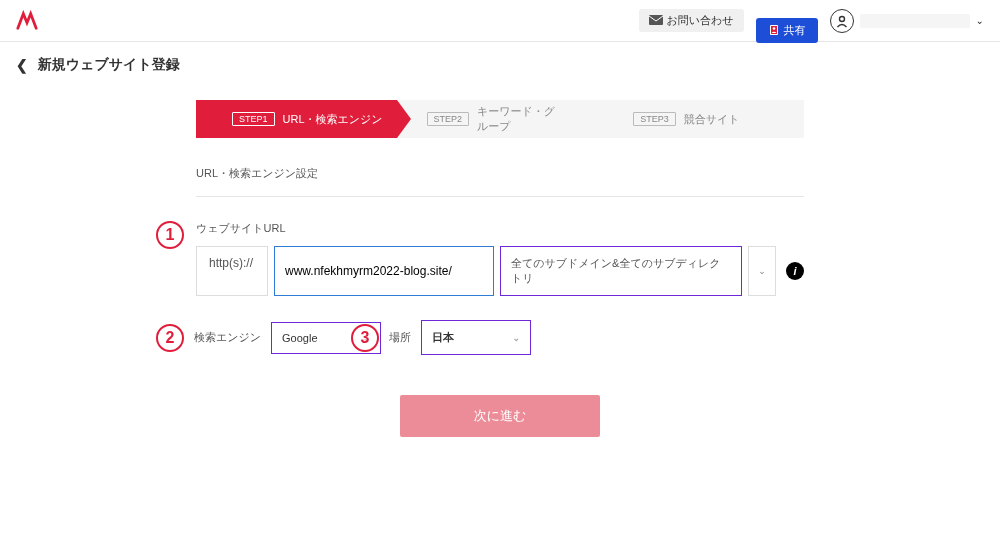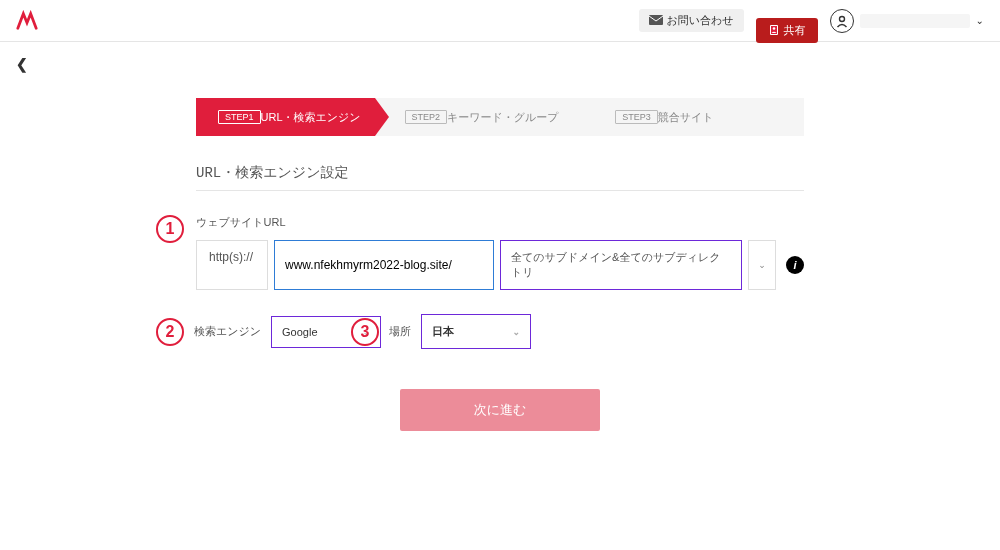--- a/index.html
+++ b/index.html
@@ -15,21 +15,21 @@
     }
     .logo { width: 22px; height: 22px; }
     .header-right { display: flex; align-items: center; gap: 12px; }
     .contact-btn {
       display: flex; align-items: center; gap: 4px;
       background: #f0f0f0; padding: 4px 10px; border-radius: 3px;
       font-size: 11px; cursor: pointer;
     }
     .share-btn {
       display: flex; align-items: center; gap: 4px;
-      background: #b91c1c; color: #fff; padding: 5px 12px; border-radius: 3px;
+      background: #1d4ed8; color: #fff; padding: 5px 12px; border-radius: 3px;
       font-size: 11px; cursor: pointer; margin-top: 20px;
     }
     .user-menu { display: flex; align-items: center; gap: 6px; cursor: pointer; }
     .avatar {
       width: 24px; height: 24px; border-radius: 50%; border: 1.5px solid #333;
       display: flex; align-items: center; justify-content: center;
     }
     .user-placeholder { width: 110px; height: 14px; background: #f5f5f5; border-radius: 2px; }
     .chevron { font-size: 10px; color: #333; }
     
@@ -40,43 +40,43 @@
     .back-chevron { font-weight: bold; cursor: pointer; font-size: 14px; }
     .page-title { font-size: 14px; font-weight: 700; }
     
     .main { max-width: 640px; margin: 12px auto 0; padding: 0 16px; }
     
     .stepper {
       display: flex; align-items: stretch; height: 38px; margin-bottom: 28px;
       background: #f5f5f5;
     }
     .step {
-      display: flex; align-items: center; gap: 0;
-      padding: 0 22px; font-size: 11px; color: #888; position: relative;
+      display: flex; align-items: center; gap: 8px;
+      padding: 0 36px; font-size: 11px; color: #888; position: relative;
       flex: 1;
     }
     .step.active {
       background: #e01e3c; color: #fff; flex: 0 0 auto;
       padding-right: 14px;
     }
     .step.active::after {
       content: ""; position: absolute; right: -14px; top: 0;
       border-top: 19px solid transparent;
       border-bottom: 19px solid transparent;
       border-left: 14px solid #e01e3c;
       z-index: 1;
     }
     .step-badge {
       border: 1px solid #bbb; padding: 1px 6px; font-size: 9px;
       color: #888; border-radius: 1px;
     }
     .step.active .step-badge { border-color: #fff; color: #fff; }
     .step2 { padding-left: 30px; }
     
-    .section-title { font-size: 14px; color: #555; margin-bottom: 8px; font-family: Liberation Mono, monospace; }
+    .section-title { font-size: 11px; color: #555; margin-bottom: 15px; }
     .divider { border: none; border-top: 1px solid #e5e5e5; margin-bottom: 24px; }
     .annotation {
       width: 28px; height: 28px; border: 2.5px solid #e01e3c; border-radius: 50%;
       display: flex; align-items: center; justify-content: center;
       color: #e01e3c; font-weight: 700; font-size: 16px;
       position: absolute; margin-left: -40px;
     }
     .row-wrap { position: relative; }
     .label { font-size: 11px; color: #555; }
     
@@ -157,20 +157,21 @@
           </svg>
       </div>
       <div class="user-placeholder"></div>
       <span class="chevron">⌄</span>
     </div>
   </div>
 </div>
 
 <div class="title-bar">
   <span class="back-chevron">❮</span>
+  <span class="page-title">新規ウェブサイト登録</span>
 </div>
 
 <div class="main">
   <div class="stepper">
     <div class="step active">
       <span class="step-badge">STEP1</span>
       <span>URL・検索エンジン</span>
     </div>
     <div class="step step2">
       <span class="step-badge">STEP2</span>

